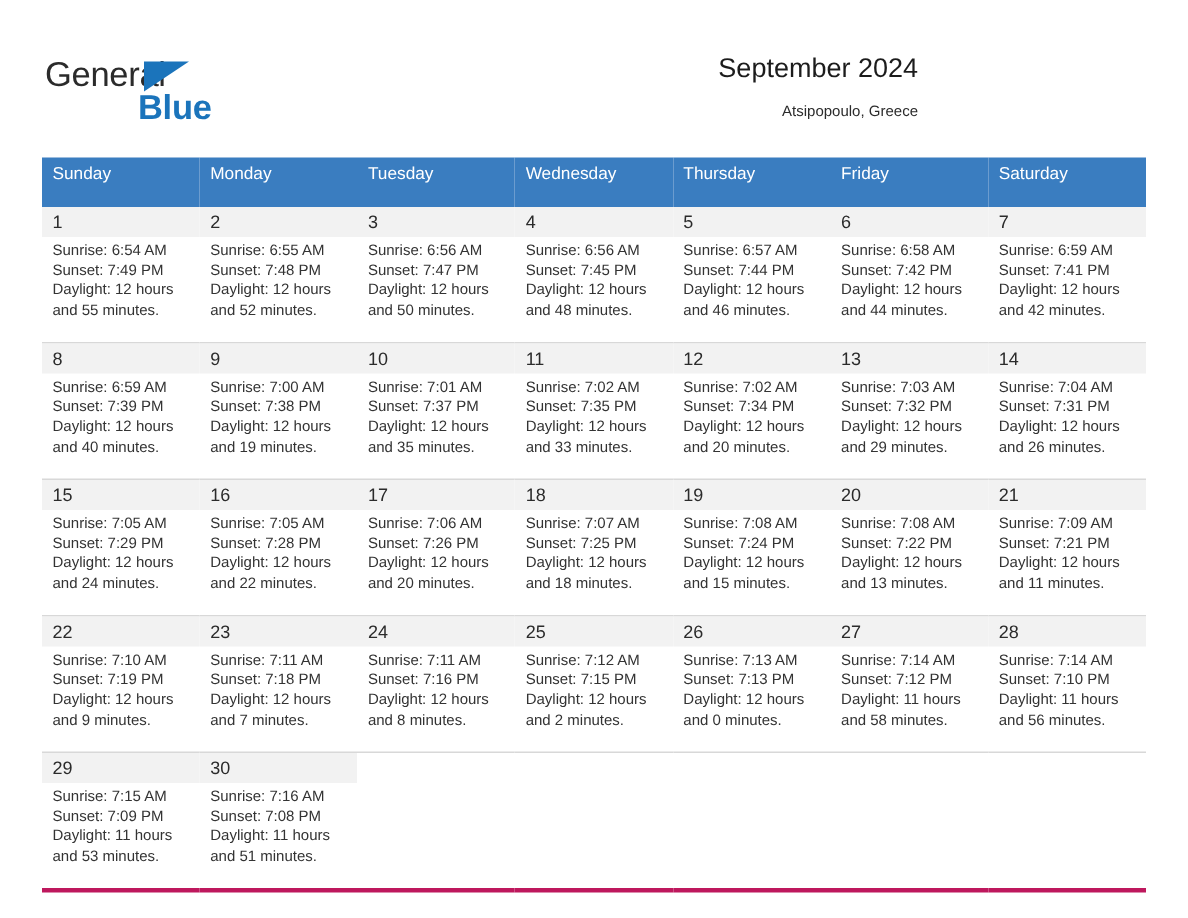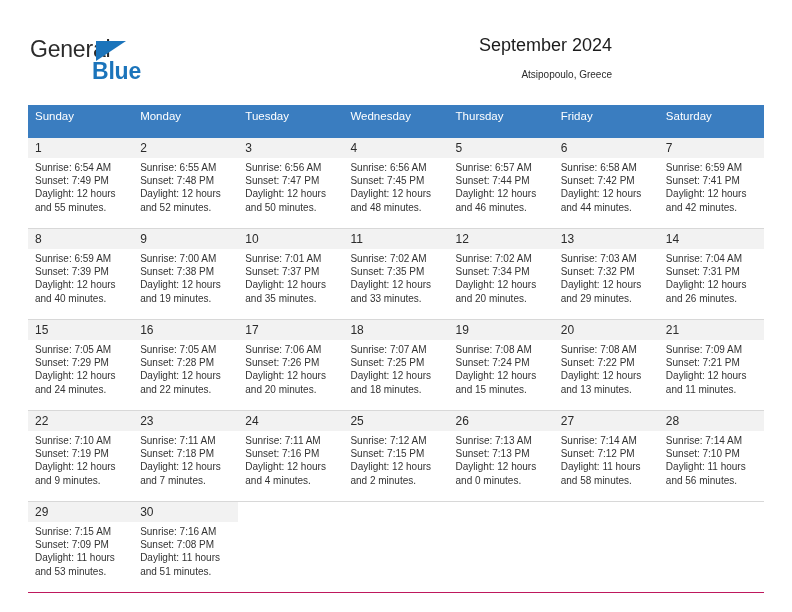--- a/index.html
+++ b/index.html
@@ -113,21 +113,21 @@
   .calendar td {
     width: 105.14px;
     vertical-align: top;
     padding: 0;
     border: none;
     background: #ffffff;
     border-bottom: 1px solid #d8d8d8;
     height: 90px;
   }
   .calendar tr.week-last td {
-    border-bottom: 1px solid #be185d;
+    border-bottom: 3px solid #be185d;
   }
 
   .cell {
     position: relative;
     height: 90px;
     box-sizing: border-box;
   }
   .cell.filled .daynum {
     background: #f2f2f2;
   }
@@ -445,21 +445,21 @@
               </div>
             </div>
           </td>
           <td>
             <div class="cell filled">
               <div class="daynum">24</div>
               <div class="info">
                 <div>Sunrise: 7:11 AM</div>
                 <div>Sunset: 7:16 PM</div>
                 <div>Daylight: 12 hours</div>
-                <div>and 4 minutes.</div>
+                <div>and 8 minutes.</div>
               </div>
             </div>
           </td>
           <td>
             <div class="cell filled">
               <div class="daynum">25</div>
               <div class="info">
                 <div>Sunrise: 7:12 AM</div>
                 <div>Sunset: 7:15 PM</div>
                 <div>Daylight: 12 hours</div>

